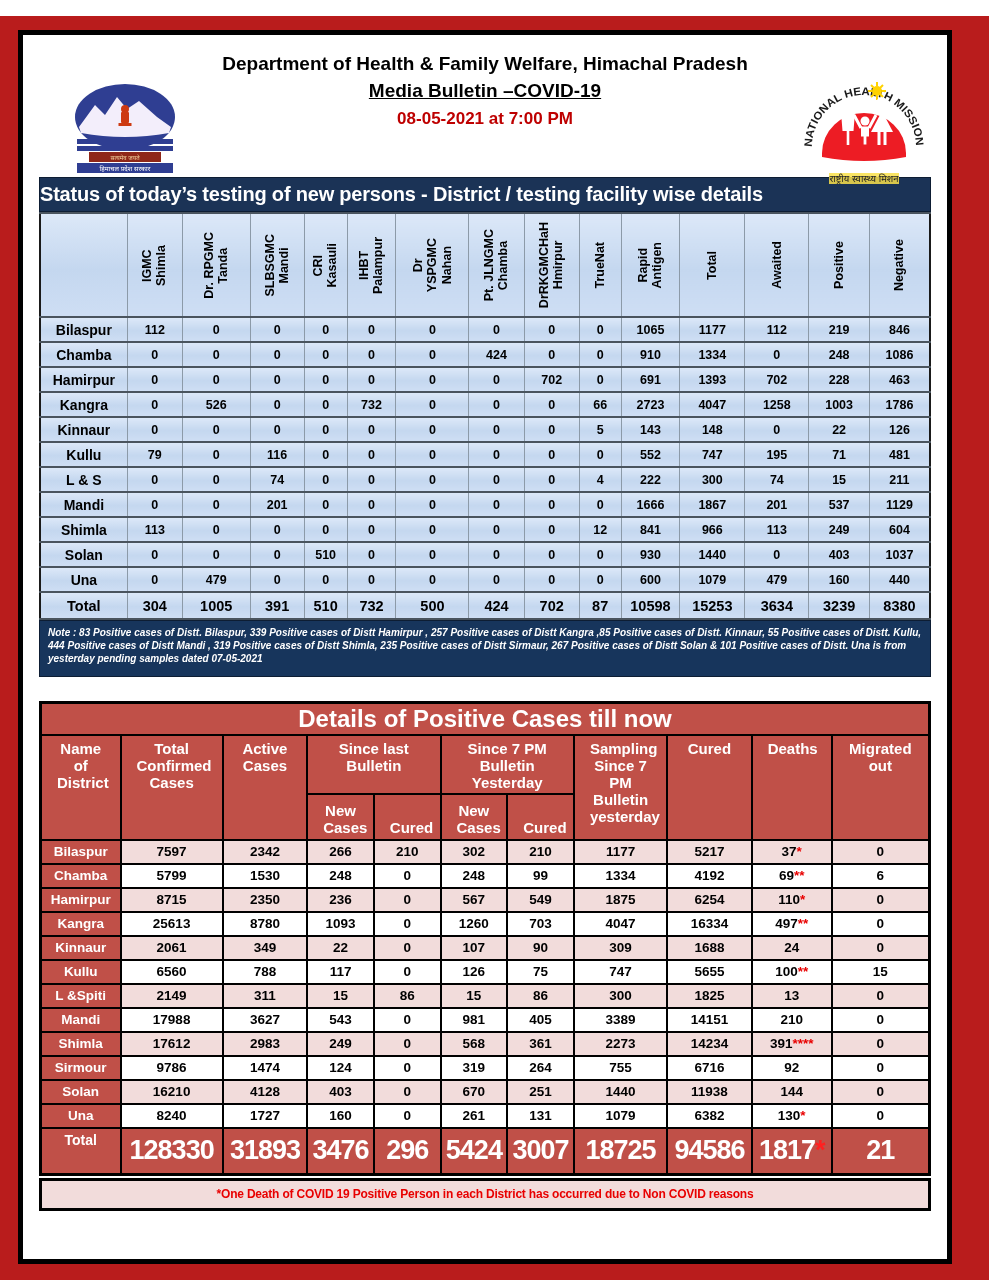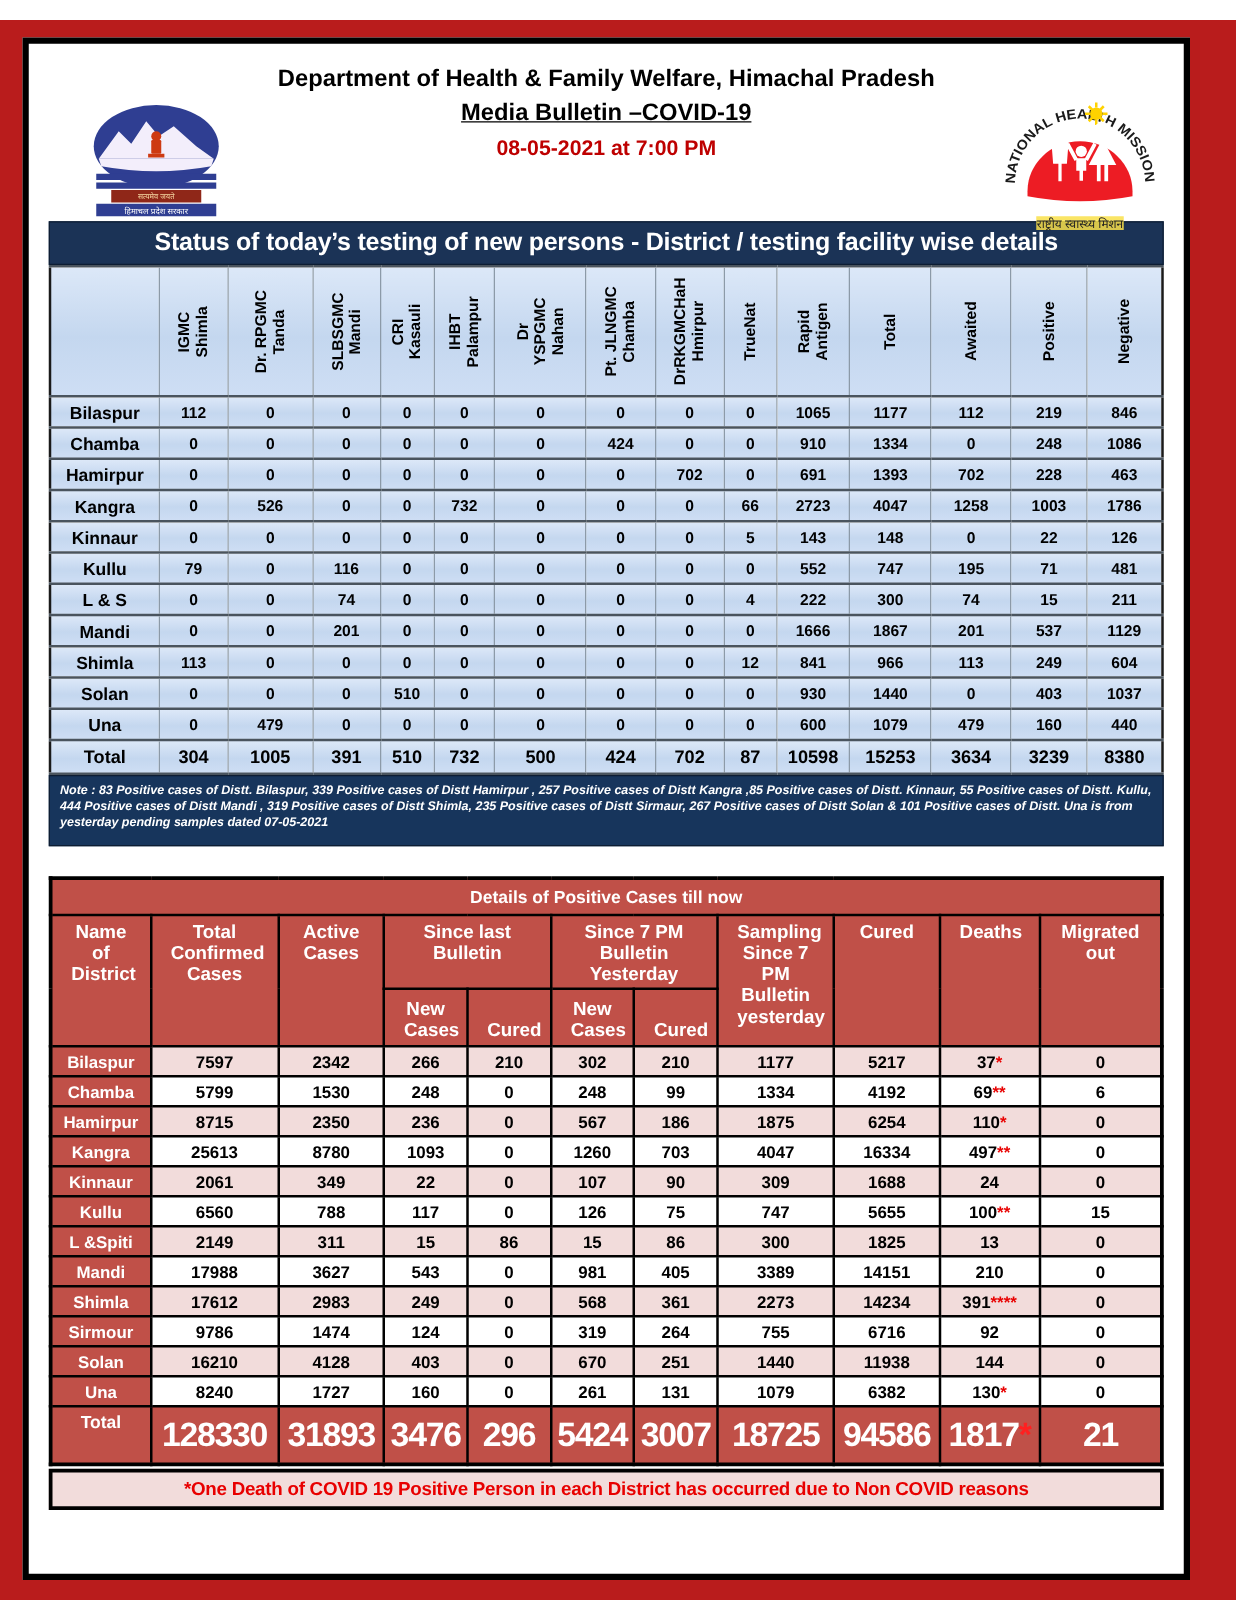--- a/index.html
+++ b/index.html
@@ -9,21 +9,21 @@
 
   
   .hdr{position:relative;height:124px;}
   .title-org{text-align:center;font-size:19px;font-weight:bold;color:#000;margin-top:12px;}
   .title-bulletin{text-align:center;font-size:19px;font-weight:bold;color:#000;text-decoration:underline;margin-top:5px;}
   .title-date{text-align:center;font-size:17px;font-weight:bold;color:#be0000;margin-top:7px;}
   .hp-logo{position:absolute;left:26px;top:30px;width:120px;height:94px;}
   .nhm-logo{position:absolute;right:0px;top:8px;width:134px;height:130px;}
 
   
-  .banner{background:#1b3356;border:1px solid #0d1d33;color:#fff;font-size:20px;font-weight:bold;text-align:center;height:33px;line-height:33px;letter-spacing:-0.2px;}
+  .banner{background:#1b3356;border:1px solid #0d1d33;color:#fff;font-size:20px;font-weight:bold;text-align:left;height:33px;line-height:33px;letter-spacing:-0.2px;}
 
   
   table{border-collapse:collapse;width:100%;table-layout:fixed;}
   .t1{border:2px solid #1a1a1a;}
   .t1 th,.t1 td{background:linear-gradient(180deg,#dce8f8 0%,#c4d7ef 55%,#cedef4 100%);
     border-left:1px solid #8c9aa8;border-right:1px solid #8c9aa8;border-top:2px solid #4a545e;border-bottom:2px solid #4a545e;
     text-align:center;color:#000;font-weight:bold;padding:0;overflow:hidden;}
   .t1 thead th{height:102px;vertical-align:middle;font-size:12.5px;}
   .vert{writing-mode:vertical-rl;transform:rotate(180deg);white-space:pre-line;line-height:1.15;margin:0 auto;}
   .t1 td{height:23px;font-size:12.5px;}
@@ -31,35 +31,35 @@
   .t1 tr.total td{height:25px;font-size:14.5px;}
 
   
   .note{background:#17355c;border:1px solid #0d1d33;color:#fff;font-weight:bold;font-style:italic;font-size:10px;line-height:1.32;padding:5px 8px 10px 8px;}
 
   .gap{height:24px;}
 
   
   .t2{border:3px solid #000;}
   .t2 th{background:#c05048;color:#fff;border:2px solid #000;font-weight:bold;font-size:15px;padding:2px 15px;box-sizing:border-box;}
-  .t2 th.t2-title{font-size:14px;height:30px;padding:1px;}
+  .t2 th.t2-title{font-size:24px;height:30px;padding:1px;}
   .t2 tr.tier1 th{height:58px;vertical-align:top;padding-top:4px;}
   .t2 tr.tier2 th{height:46px;vertical-align:bottom;padding-bottom:3px;}
   .t2 td{border:2px solid #000;text-align:center;font-weight:bold;font-size:13.5px;height:22px;padding:0;color:#000;overflow:visible;white-space:nowrap;}
   .t2 td.dist{background:#c05048;color:#fff;}
   .t2 tr.odd td{background:#f2dcdb;}
   .t2 tr.even td{background:#ffffff;}
   .t2 tr.odd td.dist,.t2 tr.even td.dist{background:#c05048;}
   .mark{color:#e80000;}
   .t2 tr.total td{background:#c05048;color:#fff;font-size:27px;height:41px;letter-spacing:-1px;}
   .t2 tr.total td.dist{font-size:14px;vertical-align:top;padding-top:3px;letter-spacing:0;}
   .t2 tr.total .mark{color:#ff2020;}
 
   
-  .footnote{margin-top:2px;background:#f2dcdb;border:3px solid #000;color:#e80000;font-weight:bold;font-size:15px;text-align:center;height:27px;line-height:27px;letter-spacing:-0.2px;}
+  .footnote{margin-top:2px;background:#f2dcdb;border:3px solid #000;color:#e80000;font-weight:bold;font-size:12px;text-align:center;height:27px;line-height:27px;letter-spacing:-0.2px;}
 </style>
 </head>
 <body>
 
 <div class="canvas">
   <div class="frame">
 
     <div class="hdr">
       <svg class="hp-logo" viewBox="0 0 120 94">
         <ellipse cx="60" cy="34" rx="50" ry="33" fill="#2f3e92"></ellipse>
@@ -473,21 +473,21 @@
             <td><span>69</span><span class="mark">**</span></td>
             <td>6</td>
           </tr>
           <tr class="odd">
             <td class="dist">Hamirpur</td>
             <td>8715</td>
             <td>2350</td>
             <td>236</td>
             <td>0</td>
             <td>567</td>
-            <td>186</td>
+            <td>549</td>
             <td>1875</td>
             <td>6254</td>
             <td><span>110</span><span class="mark">*</span></td>
             <td>0</td>
           </tr>
           <tr class="even">
             <td class="dist">Kangra</td>
             <td>25613</td>
             <td>8780</td>
             <td>1093</td>

